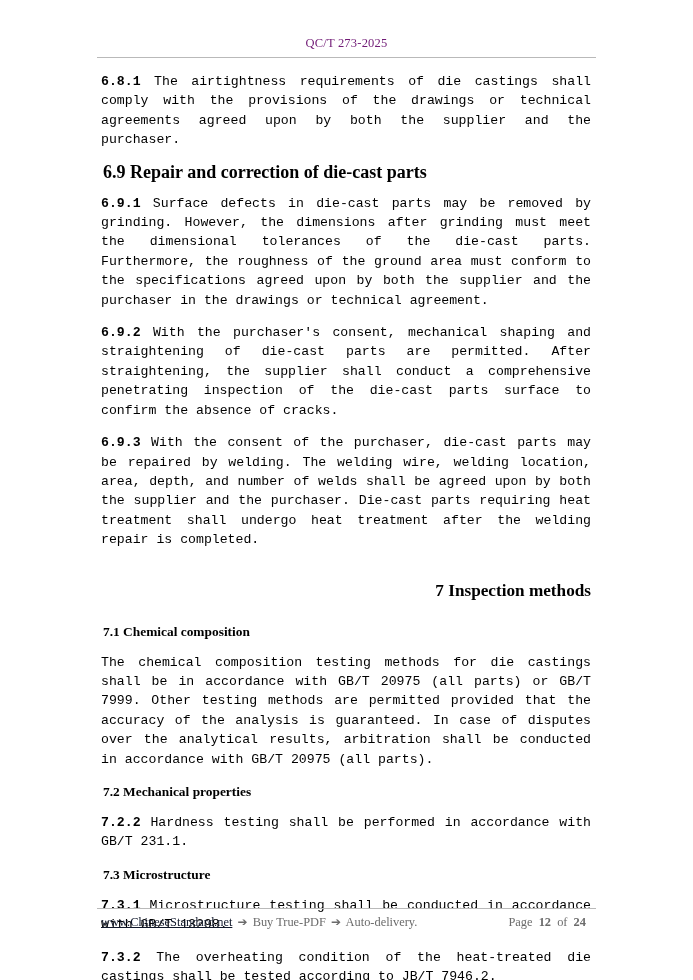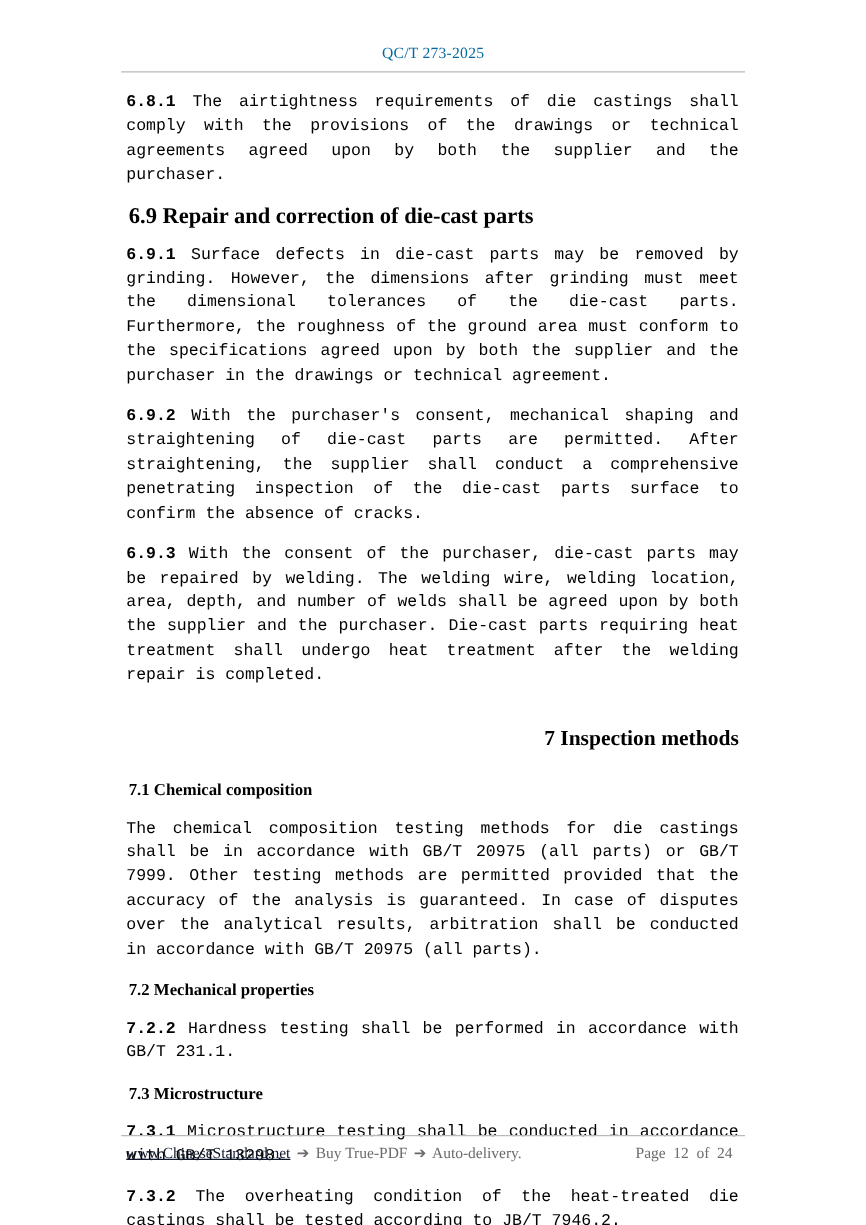--- a/index.html
+++ b/index.html
@@ -25,21 +25,21 @@
   
   .page-header {
     position: absolute;
     left: 97px;
     top: 33px;
     width: 499px;
     text-align: center;
   }
   .page-header .hdr-text {
     font-size: 12.5px;
-    color: #0369a1;
+    color: #701a75;
     letter-spacing: .2px;
     display: inline-block;
   }
   .header-rule {
     position: absolute;
     left: 97px;
     top: 57px;
     width: 499px;
     height: 1px;
     background: #b9b9b9;
@@ -120,21 +120,21 @@
   .footer-left .arrow {
     font-family: "DejaVu Sans", sans-serif;
     font-size: 12px;
     padding: 0 2px;
   }
   .footer-right {
     white-space: nowrap;
     padding-right: 4px;
   }
   .footer-right .pnum {
-    font-weight: normal;
+    font-weight: bold;
     padding: 0 3px;
   }
 </style>
 </head>
 <body>
 
 <div class="page">
 
   <div class="page-header">
     <span class="hdr-text">QC/T 273-2025</span>

